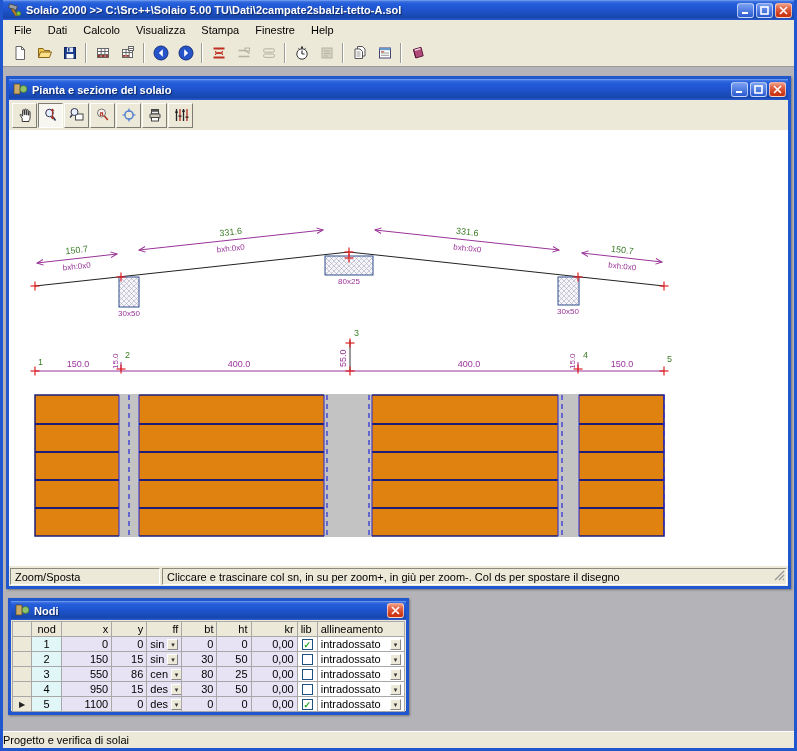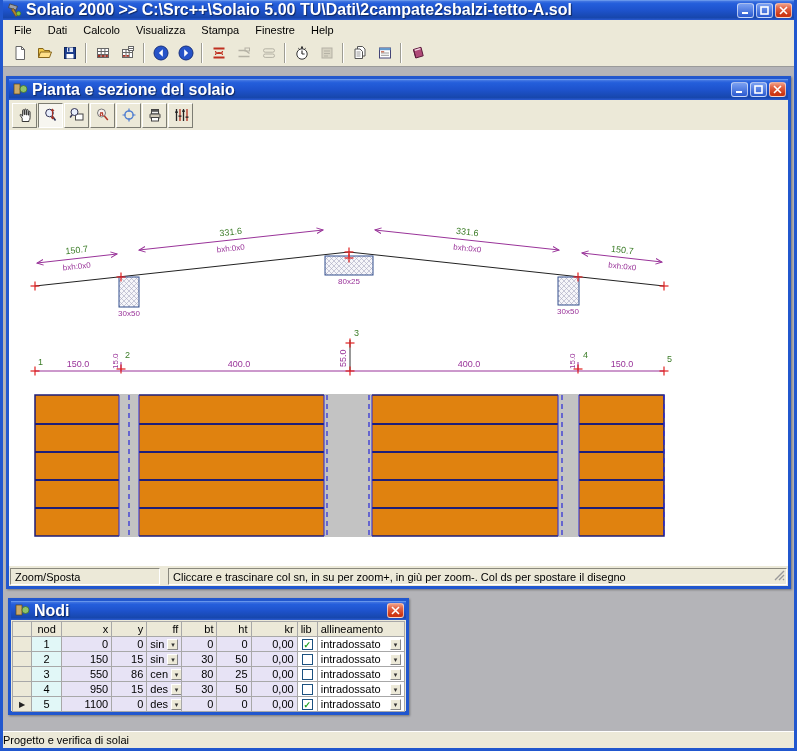--- a/index.html
+++ b/index.html
@@ -3,21 +3,21 @@
 <meta charset="utf-8">
 <style>
   html,body{margin:0;padding:0;}
   *{box-sizing:border-box;}
   .screen{position:relative;width:797px;height:751px;overflow:hidden;
     font-family:"Liberation Sans",sans-serif;font-size:11px;color:#000;
     background:#ECE9D8;border-left:3px solid #2157ce;border-right:3px solid #2157ce;border-bottom:3px solid #2157ce;}
   
   .titlebar{height:20px;display:flex;align-items:center;padding:0 2px 0 4px;
     background:linear-gradient(180deg,#7aa7f0 0%,#3a6fe0 8%,#245edb 18%,#1e53cd 50%,#1747ad 88%,#2a5ad0 100%);}
-  .titlebar .ttext{flex:1;color:#fff;font-weight:bold;font-size:16px;text-shadow:1px 1px 1px rgba(0,0,0,.5);
+  .titlebar .ttext{flex:1;color:#fff;font-weight:bold;font-size:11px;text-shadow:1px 1px 1px rgba(0,0,0,.5);
     white-space:nowrap;overflow:hidden;margin-left:4px;}
   .winbtns{display:flex;gap:2px;}
   .wbtn{width:17px;height:15px;border-radius:3px;border:1px solid rgba(255,255,255,.6);
     background:linear-gradient(180deg,#7ca1f2,#2a5ad0);display:flex;align-items:center;justify-content:center;}
   .wbtn.close{background:linear-gradient(180deg,#f0a086 0%,#e3674a 30%,#cc3512 85%);}
   .appicon{width:15px;height:15px;flex:0 0 auto;}
   
   .menubar{height:19px;display:flex;align-items:center;padding-left:3px;background:#ECE9D8;}
   .menu-item{padding:2px 8px;cursor:default;}
   .toolbar{height:28px;display:flex;align-items:center;padding-left:4px;background:#ECE9D8;
@@ -29,21 +29,21 @@
   
   .xpwin{position:absolute;background:#2157ce;padding:3px;box-shadow:1px 1px 2px rgba(0,0,0,.35);}
   .xpwin .titlebar{height:21px;margin:-0px;}
   .child-win{left:3px;top:9px;width:785px;height:513px;}
   .child-body{background:#ECE9D8;height:486px;display:flex;flex-direction:column;}
   .child-toolbar{height:30px;display:flex;align-items:center;padding:2px 0 2px 3px;background:#ECE9D8;}
   .cbtn{width:25px;height:25px;margin-right:1px;display:flex;align-items:center;justify-content:center;
     background:#ECE9D8;border:1px solid;border-color:#fff #7d7d73 #7d7d73 #fff;}
   .cbtn.pressed{background:#f7f6f0;border-color:#7d7d73 #fff #fff #7d7d73;}
   .draw-area{flex:1;background:#fff;position:relative;overflow:hidden;}
-  .child-status{height:20px;display:flex;gap:8px;align-items:stretch;background:#ECE9D8;padding:2px 1px 1px 1px;}
+  .child-status{height:20px;display:flex;gap:2px;align-items:stretch;background:#ECE9D8;padding:2px 1px 1px 1px;}
   .spanel{border:1px solid;border-color:#8a897e #fff #fff #8a897e;background:#ECE9D8;
     display:flex;align-items:center;padding:0 4px;white-space:nowrap;overflow:hidden;}
   .spanel.p1{width:150px;flex:0 0 auto;}
   .spanel.p2{flex:1;position:relative;}
   .grip{position:absolute;right:1px;bottom:1px;}
   
   .nodi-win{left:5px;top:531px;width:401px;height:117px;}
   .nodi-body{background:#ECE9D8;padding:1px 1px;height:91px;}
   table.nodi{border-collapse:collapse;table-layout:fixed;width:393px;font-size:11px;}
   table.nodi td,table.nodi th{border:1px solid #a8a8a8;height:15px;padding:0 3px;overflow:hidden;white-space:nowrap;font-weight:normal;}

